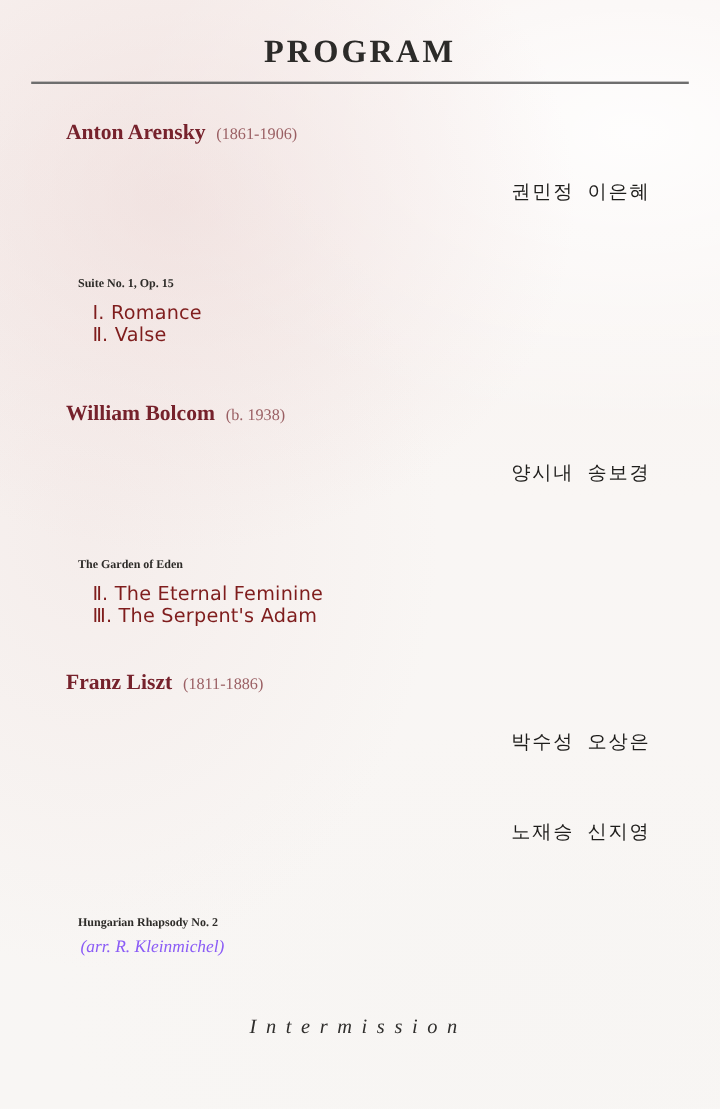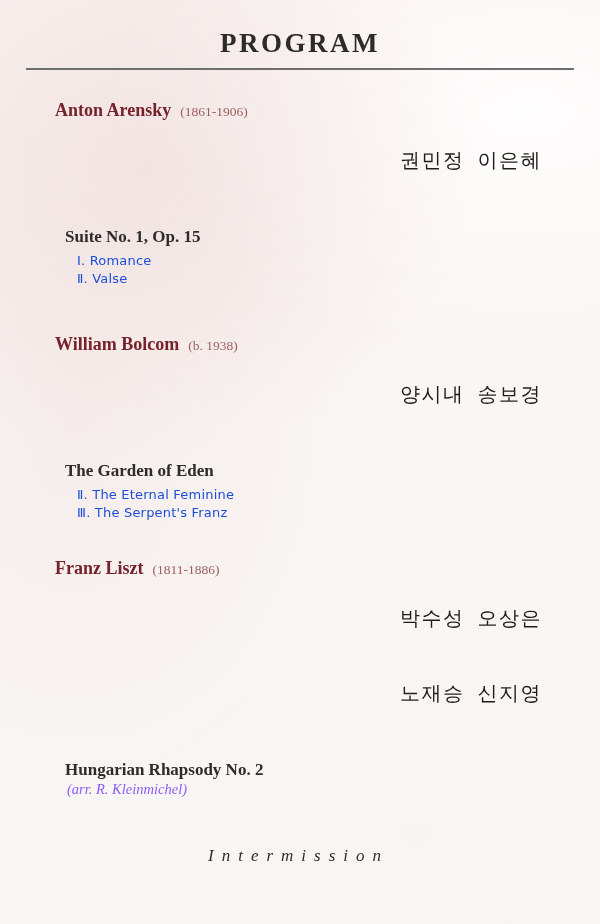--- a/index.html
+++ b/index.html
@@ -57,48 +57,48 @@
     line-height: 22px;
   }
   .dates {
     font-size: 13.5px;
     color: #9a5f63;
     margin-left: 5px;
     font-weight: normal;
   }
   .performers {
     text-align: right;
-    font-size: 20px;
+    font-size: 16px;
     color: #1e1d1b;
     letter-spacing: 1.5px;
     line-height: 25px;
     white-space: pre;
     margin-top: -1px;
   }
   .piece {
-    font-size: 17px;
+    font-size: 10px;
     font-weight: bold;
     color: #2e2c29;
     margin: 4px 0 0 10px;
     line-height: 19px;
   }
   .subtitle {
     font-style: italic;
     font-size: 14.5px;
     color: #8b5cf6;
     margin: 1px 0 0 12px;
     line-height: 19px;
   }
   .movements {
     list-style: none;
     margin: 6px 0 0 0;
     padding: 0 0 0 22px;
     font-family: "DejaVu Sans", sans-serif;
-    font-size: 13px;
-    color: #1d4ed8;
+    font-size: 16px;
+    color: #7f1d1d;
     letter-spacing: 0.2px;
   }
   .movements li {
     line-height: 17.5px;
     margin: 0;
   }
   .intermission {
     text-align: center;
     font-style: italic;
     font-size: 17px;
@@ -145,21 +145,21 @@
           <span class="composer">William Bolcom</span>
           <span class="dates">(b. 1938)</span>
         </div>
         <div class="performers">
           <div>양시내  송보경</div>
         </div>
       </div>
       <div class="piece">The Garden of Eden</div>
       <ul class="movements">
         <li>Ⅱ. The Eternal Feminine</li>
-        <li>Ⅲ. The Serpent's Franz</li>
+        <li>Ⅲ. The Serpent's Adam</li>
       </ul>
     </section>
 
     <section class="entry entry-3">
       <div class="row">
         <div>
           <span class="composer">Franz Liszt</span>
           <span class="dates">(1811-1886)</span>
         </div>
         <div class="performers">

